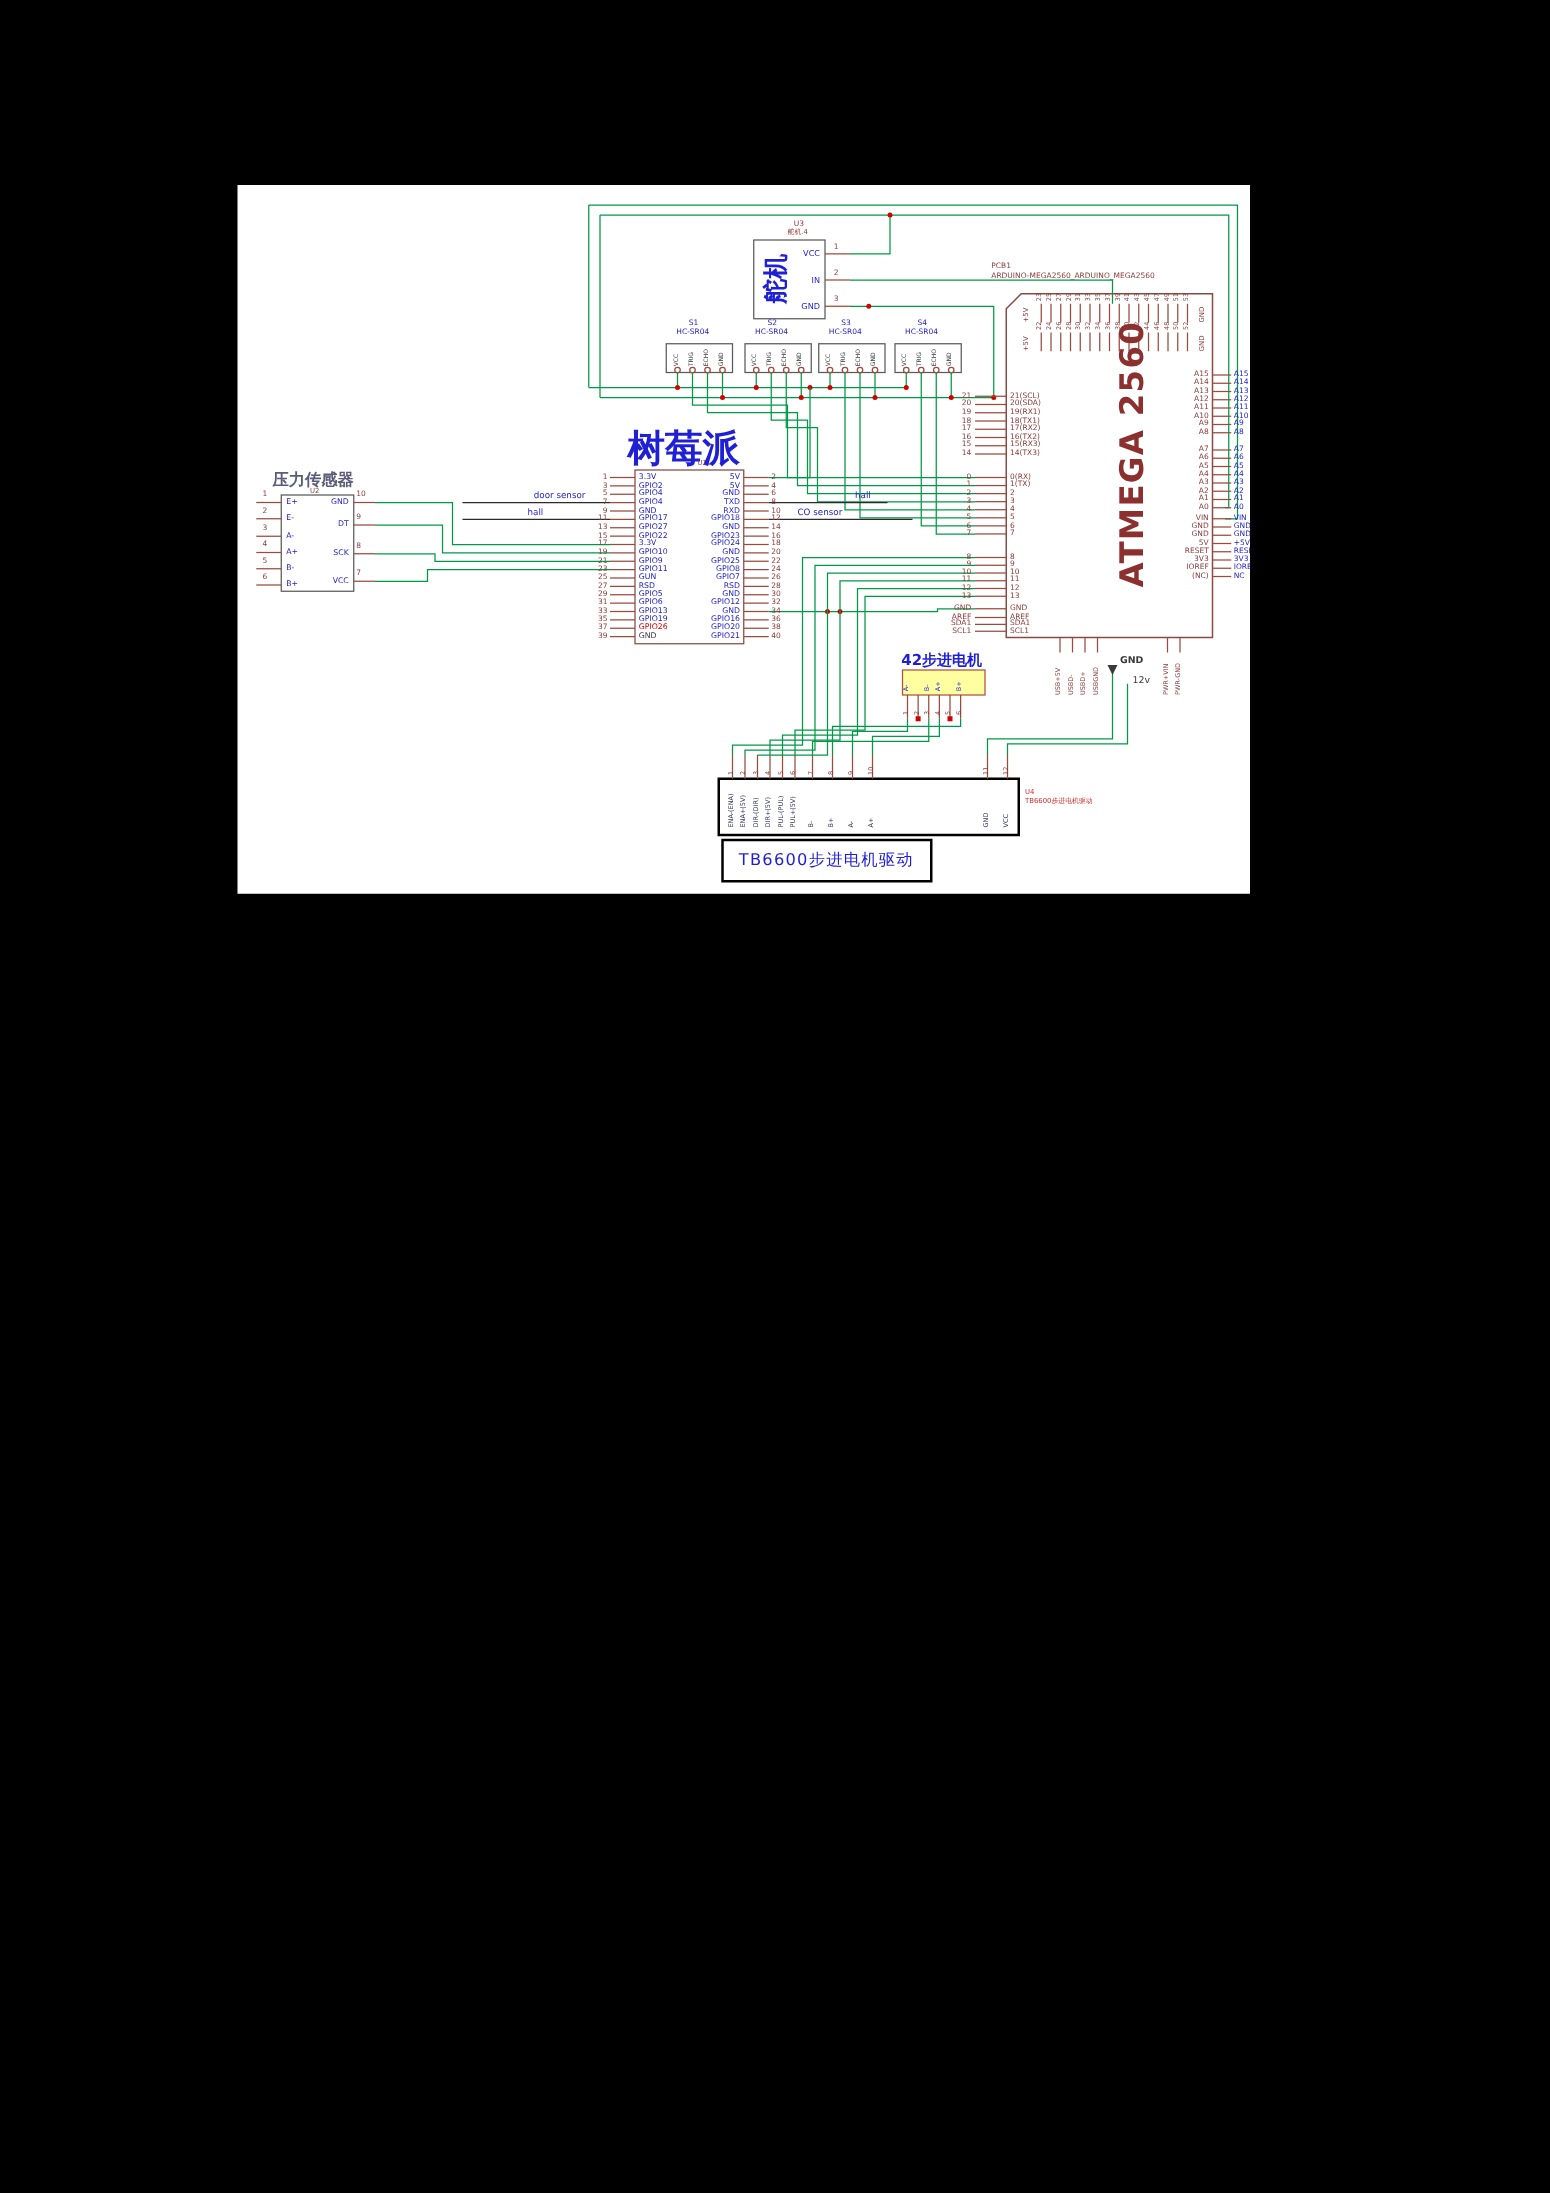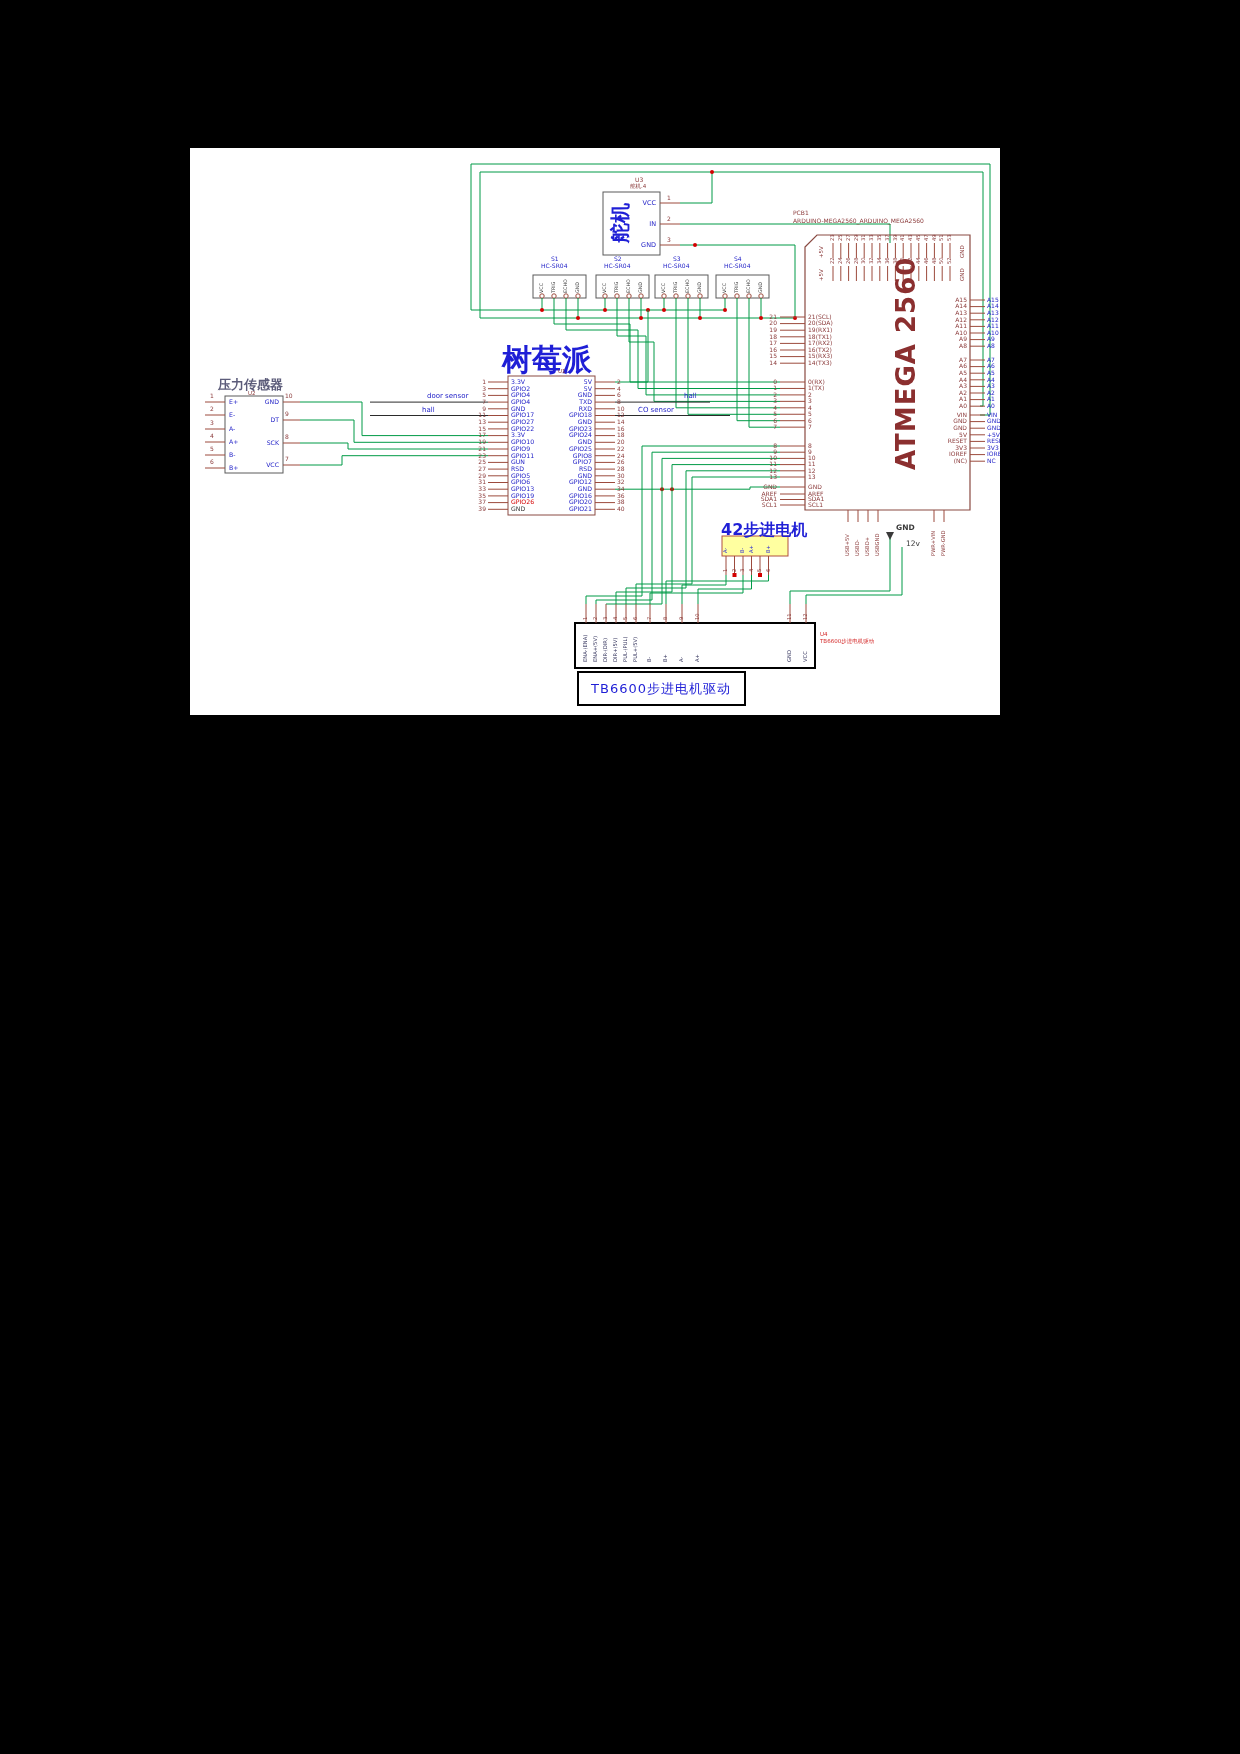--- a/index.html
+++ b/index.html
@@ -546,21 +546,21 @@
     <div class="t" style="left: 777px; top: 303.4px; font-size: 6px; color: rgb(139, 58, 58); transform: translateX(-100%);">IOREF</div>
     <div class="t" style="left: 797px; top: 303.4px; font-size: 6px; color: rgb(35, 35, 200);">IOREF</div>
     <div class="t" style="left: 777px; top: 310px; font-size: 6px; color: rgb(139, 58, 58); transform: translateX(-100%);">(NC)</div>
     <div class="t" style="left: 797px; top: 310px; font-size: 6px; color: rgb(35, 35, 200);">NC</div>
     <div class="t rot" style="left: 655.2px; top: 408px; font-size: 5.2px; color: rgb(139, 58, 58);">USB+5V</div>
     <div class="t rot" style="left: 665.2px; top: 408px; font-size: 5.2px; color: rgb(139, 58, 58);">USBD-</div>
     <div class="t rot" style="left: 675.2px; top: 408px; font-size: 5.2px; color: rgb(139, 58, 58);">USBD+</div>
     <div class="t rot" style="left: 685.2px; top: 408px; font-size: 5.2px; color: rgb(139, 58, 58);">USBGND</div>
     <div class="t rot" style="left: 741.2px; top: 408px; font-size: 5.2px; color: rgb(139, 58, 58);">PWR+VIN</div>
     <div class="t rot" style="left: 751.2px; top: 408px; font-size: 5.2px; color: rgb(139, 58, 58);">PWR-GND</div>
-    <div class="t" style="left: 531px; top: 374px; font-size: 16px; color: rgb(31, 31, 214); font-weight: bold;">42步进电机</div>
+    <div class="t" style="left: 531px; top: 374px; font-size: 12px; color: rgb(31, 31, 214); font-weight: bold;">42步进电机</div>
     <div class="t rot" style="left: 533.2px; top: 424px; font-size: 5.2px; color: rgb(139, 58, 58);">1</div>
     <div class="t rot" style="left: 533.2px; top: 405px; font-size: 5.2px; color: rgb(31, 31, 214);">A-</div>
     <div class="t rot" style="left: 541.7px; top: 424px; font-size: 5.2px; color: rgb(139, 58, 58);">2</div>
     <div class="t rot" style="left: 550.2px; top: 424px; font-size: 5.2px; color: rgb(139, 58, 58);">3</div>
     <div class="t rot" style="left: 550.2px; top: 405px; font-size: 5.2px; color: rgb(31, 31, 214);">B-</div>
     <div class="t rot" style="left: 558.7px; top: 424px; font-size: 5.2px; color: rgb(139, 58, 58);">4</div>
     <div class="t rot" style="left: 558.7px; top: 405px; font-size: 5.2px; color: rgb(31, 31, 214);">A+</div>
     <div class="t rot" style="left: 567.2px; top: 424px; font-size: 5.2px; color: rgb(139, 58, 58);">5</div>
     <div class="t rot" style="left: 575.7px; top: 424px; font-size: 5.2px; color: rgb(139, 58, 58);">6</div>
     <div class="t rot" style="left: 575.7px; top: 405px; font-size: 5.2px; color: rgb(31, 31, 214);">B+</div>

